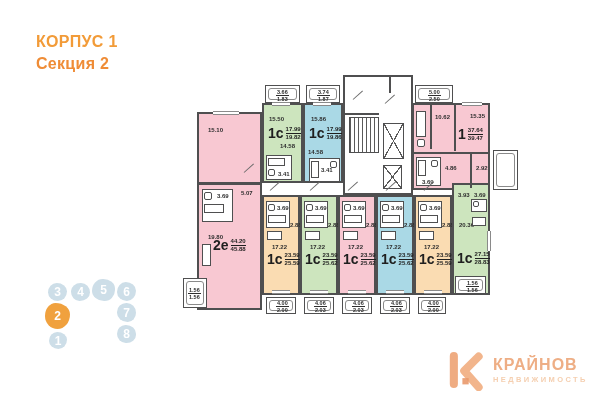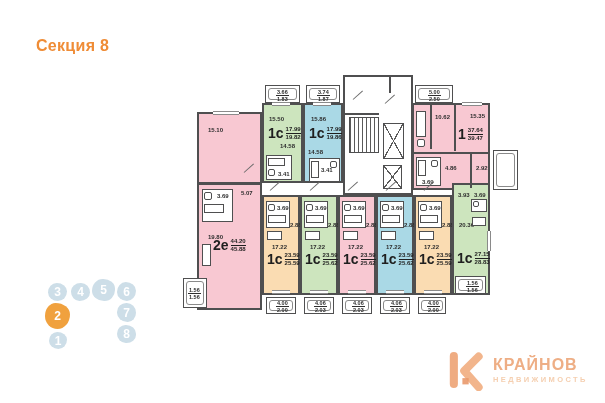--- a/index.html
+++ b/index.html
@@ -44,21 +44,22 @@
   .piece.active{background:#F0A13E;}
   
   #logo{position:absolute;left:448px;top:349px;display:flex;align-items:center;gap:9px;}
   .logo-title{font-size:16px;font-weight:bold;color:#EEAE85;letter-spacing:1px;line-height:1;}
   .logo-sub{font-size:7.5px;font-weight:bold;color:#F5CFB0;letter-spacing:2.4px;margin-top:3px;line-height:1;}
 </style>
 </head>
 <body>
 
 <div id="header">
-  <div class="hl2">Секция 8</div>
+  <div class="hl1">КОРПУС 1</div>
+  <div class="hl2">Секция 2</div>
 </div>
 
 <div id="plan">
 
   <div class="apt pink" style="left:49px;top:40px;width:65px;height:198px;">
     <div class="wall" style="left:0;top:68px;width:61px;height:3px;"></div>
     <div class="win" style="left:14px;top:-3px;width:26px;"></div>
     <div class="dim" style="left:9px;top:13px;">15.10</div>
     <div class="fx" style="left:3px;top:75px;width:31px;height:33px;"></div>
     <div class="fx" style="left:5px;top:90px;width:20px;height:9px;"></div>

